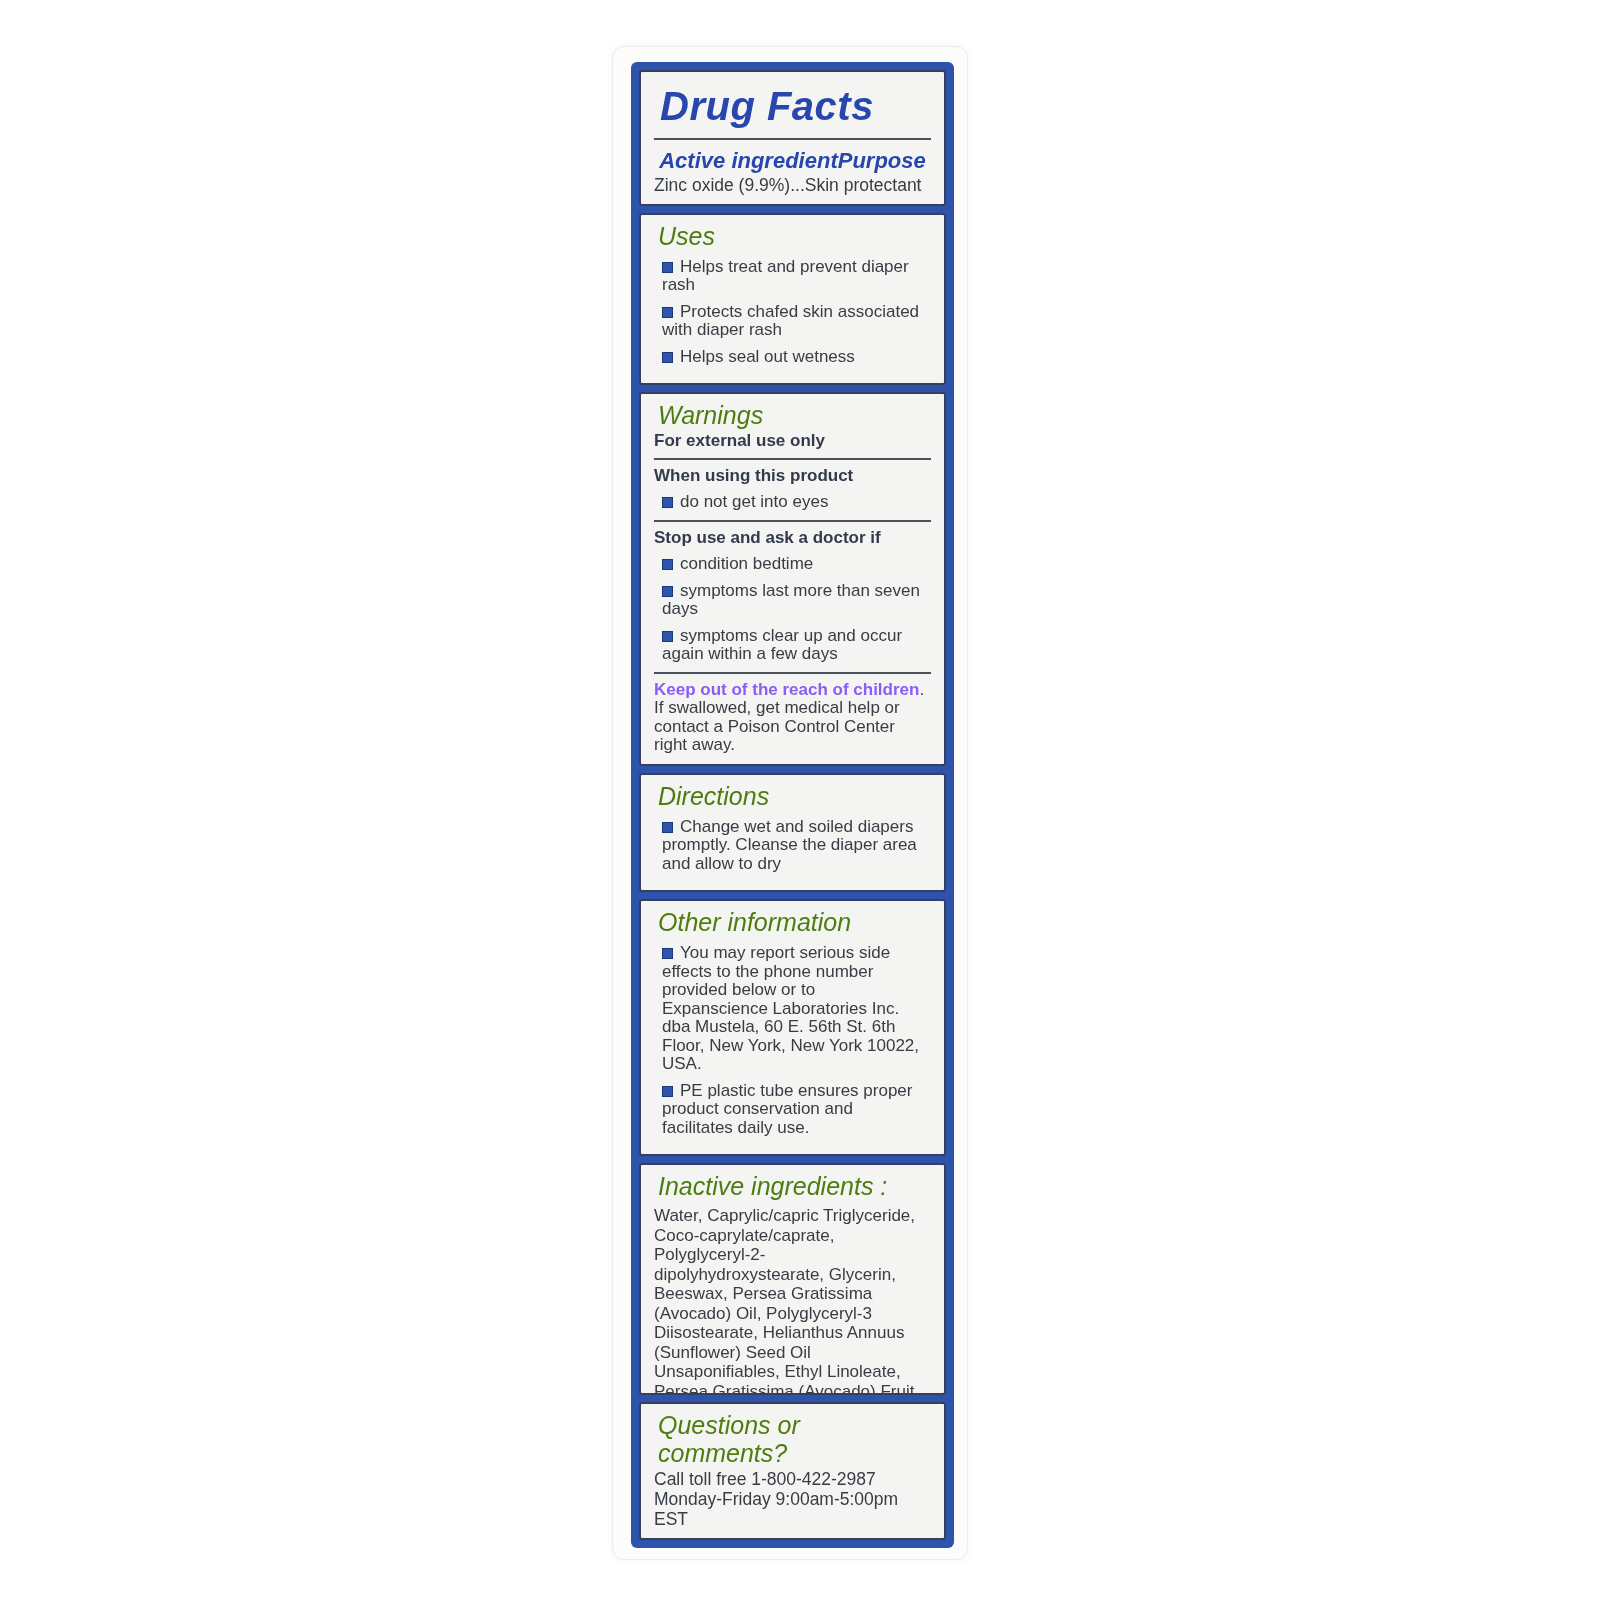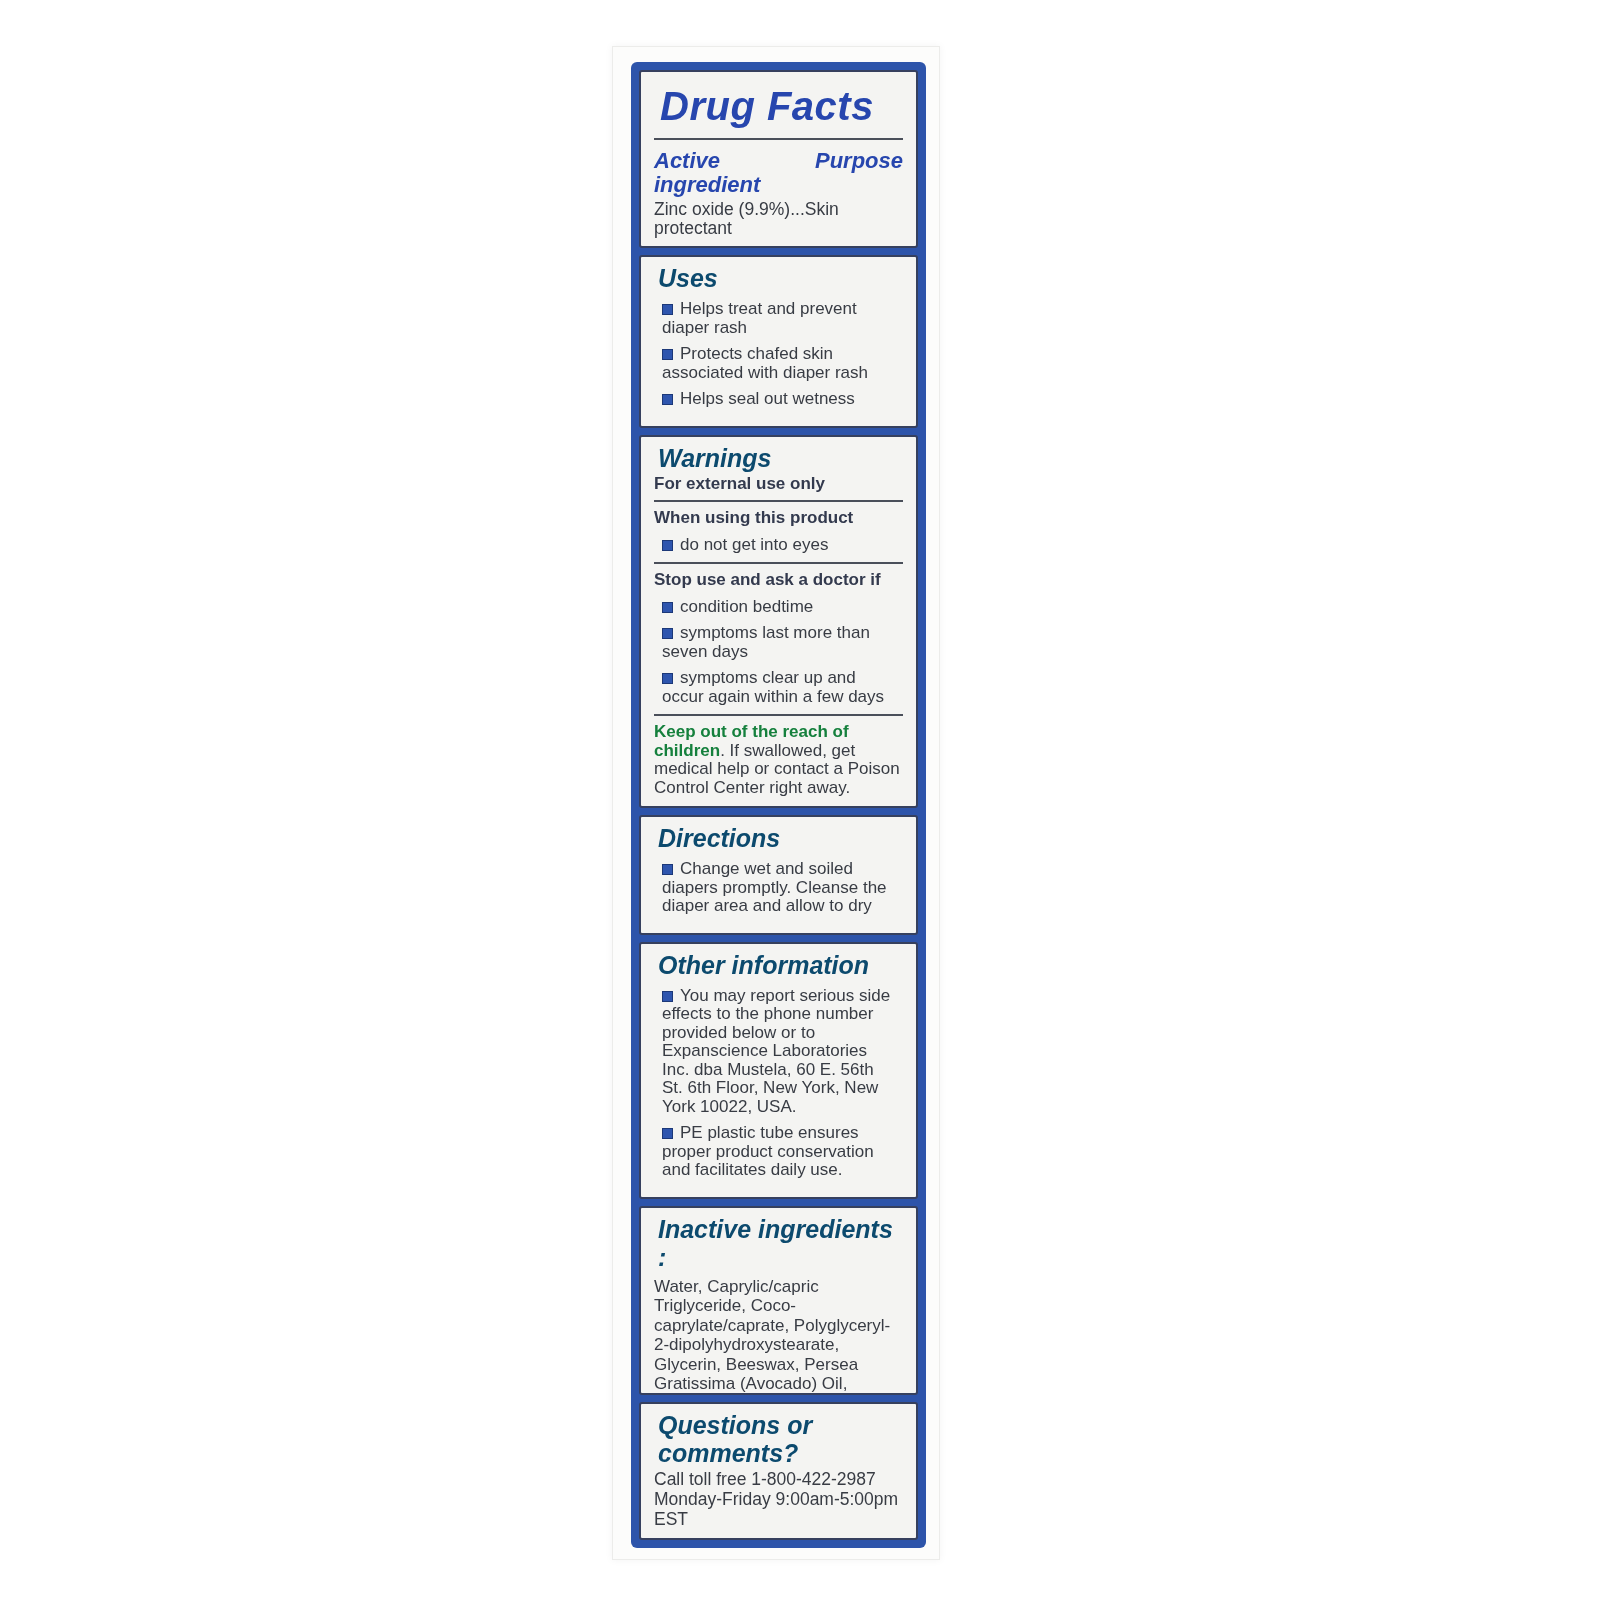--- a/index.html
+++ b/index.html
@@ -9,25 +9,25 @@
     background: #ffffff;
     position: relative;
     font-family: "Liberation Sans", sans-serif;
     -webkit-font-smoothing: antialiased;
   }
 
   
   .label {
     position: absolute;
     left: 612px; top: 46px;
-    width: 328px; height: 1514px;
+    width: 356px; height: 1514px;
     background: #fcfcfb;
     border: 1px solid #ececea;
     box-shadow: 0 0 8px rgba(0,0,0,0.05);
-    border-radius: 0;
+    border-radius: 12px;
   }
 
   
   .panel {
     position: absolute;
     left: 18px; top: 15px; right: 13px; bottom: 11px;
     background: #2d54aa;
     border-radius: 6px;
     padding: 8px;
     display: flex;
@@ -63,43 +63,43 @@
     color: #2746ae;
     font-style: italic;
     font-weight: bold;
     font-size: 22px;
     line-height: 24px;
     margin-bottom: 3px;
   }
   .ai-values { font-size: 17.5px; }
 
   .section-heading {
-    color: #0c4a6e;
+    color: #4d7c0f;
     font-style: italic;
-    font-weight: bold;
+    font-weight: normal;
     font-size: 25px;
     line-height: 28px;
     margin: 0 0 3px 4px;
   }
 
   .subhead { font-weight: bold; color: #333a4e; }
 
   .li { margin: 8px; }
   .bullet {
     display: inline-block;
     width: 11px; height: 11px;
     background: #2e55ae;
     border: 1px solid #1c3878;
     margin-right: 7px;
     transform: translateY(1px);
   }
 
   .hr { height: 2px; background: #4a4f5a; margin: 7px 0; }
 
-  .keepout-bold { font-weight: bold; color: #15803d; }
+  .keepout-bold { font-weight: bold; color: #8b5cf6; }
 
   .inactive-box { flex: 1; }
   .inactive-box .section-heading { margin-left: 4px; margin-bottom: 6px; }
   .inactive-text { line-height: 19.5px; }
 
   .questions-box .section-heading { margin-bottom: 2px; }
   .q-line { font-size: 17.5px; line-height: 20px; }
 </style>
 </head>
 <body>

